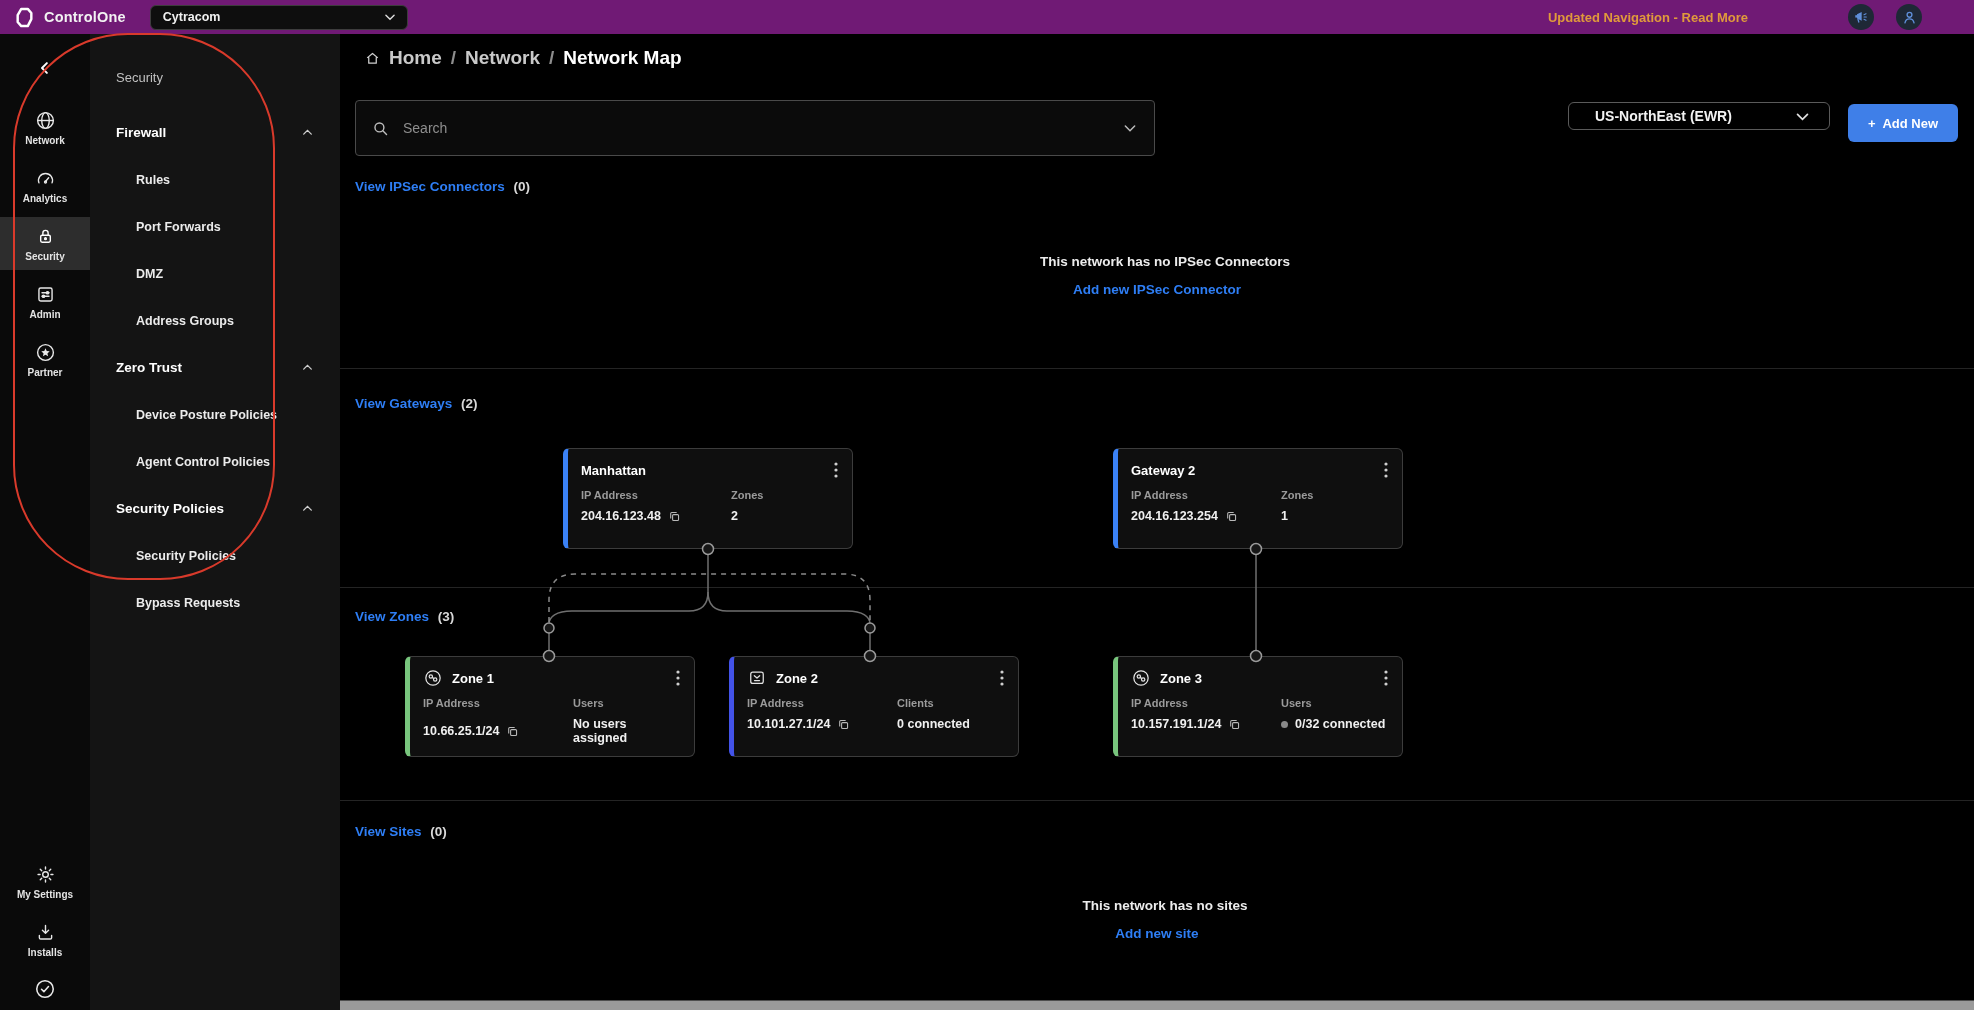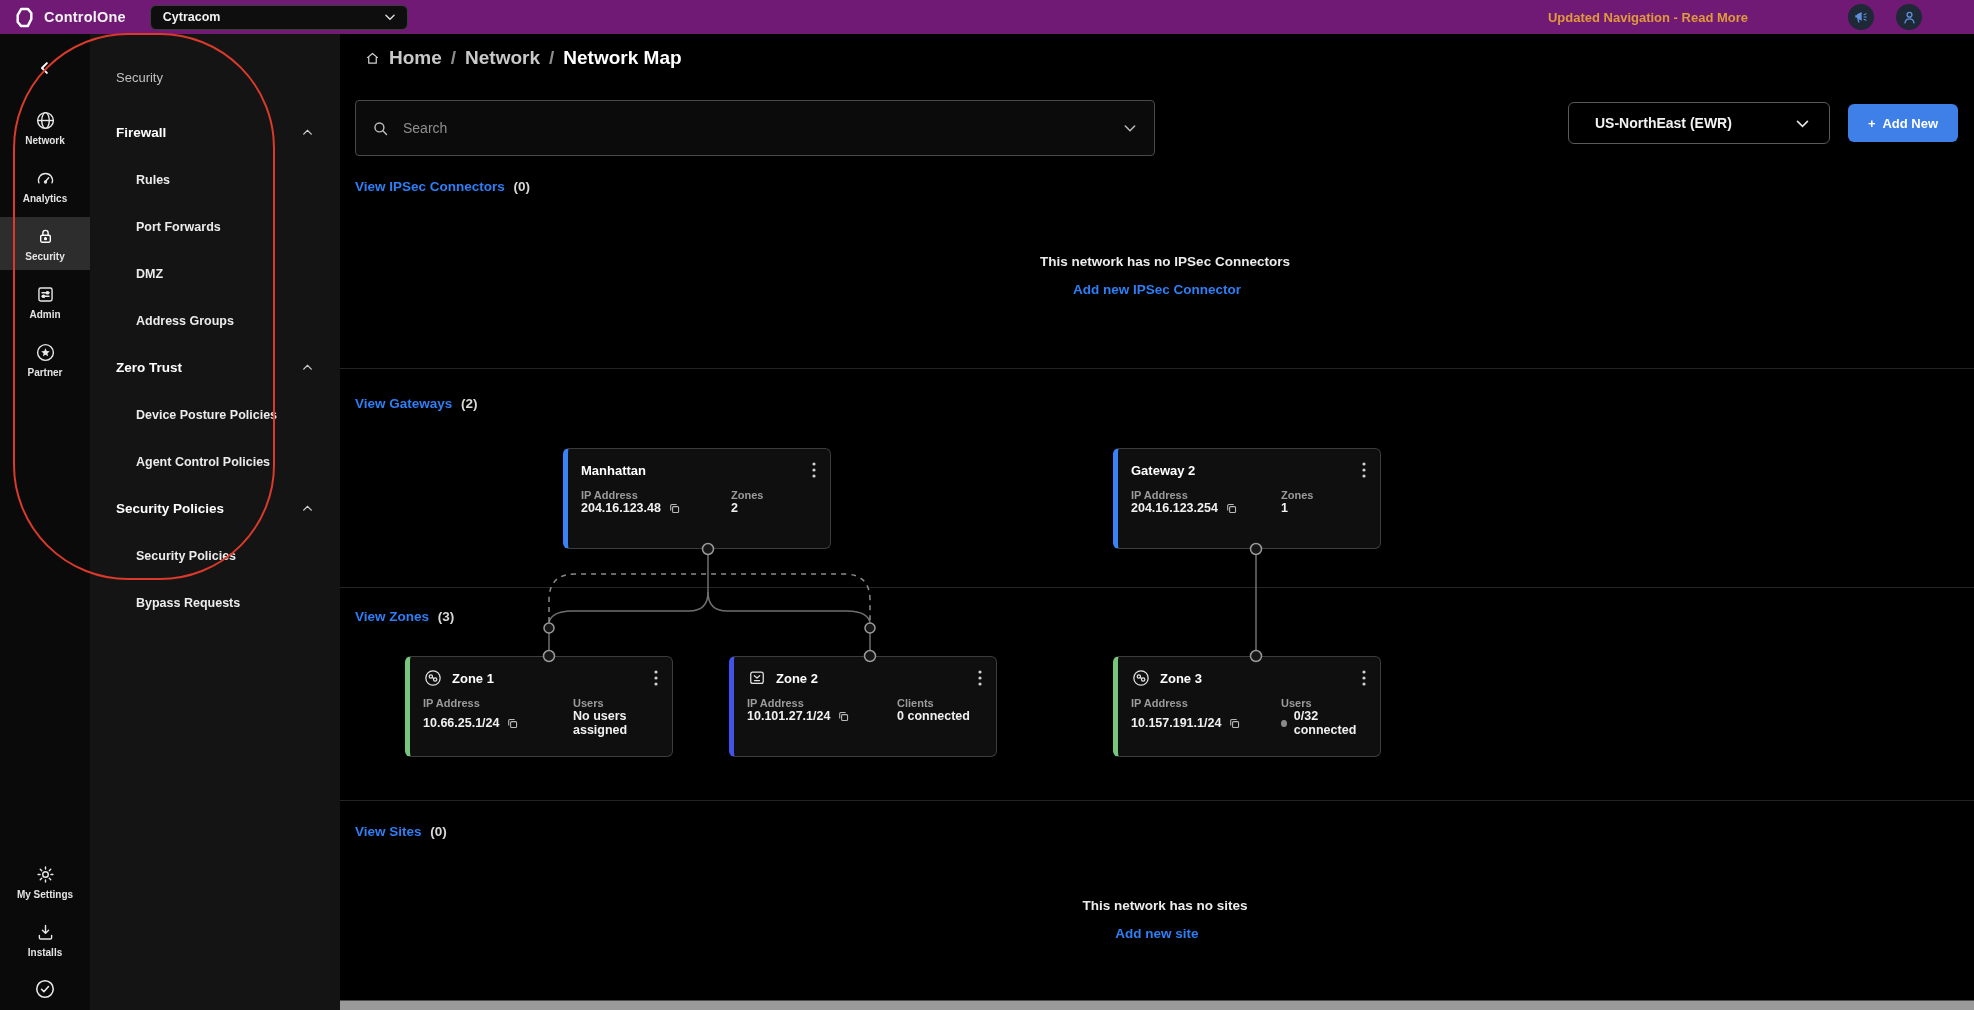--- a/index.html
+++ b/index.html
@@ -53,45 +53,45 @@
   .breadcrumb .crumb { cursor:pointer; }
   .breadcrumb .current { color:#fff; font-weight:700; }
   .breadcrumb .sep { color:#8d8d8d; }
 
   .searchbar { position:absolute; left:15px; top:66px; width:800px; height:56px; border:1px solid #4a4a4a;
     border-radius:4px; background:#0b0b0b; display:flex; align-items:center; padding:0 16px; }
   .searchbar input { flex:1; background:transparent; border:none; outline:none; color:#ddd; font-size:14px;
     margin-left:12px; font-family:inherit; }
   .searchbar input::placeholder { color:#8f8f8f; }
 
-  .region { position:absolute; left:1228px; top:68px; width:262px; height:42px; border:1.5px solid #5a5a5a;
+  .region { position:absolute; left:1228px; top:68px; width:262px; height:28px; border:1.5px solid #5a5a5a;
     border-radius:6px; display:flex; align-items:center; padding:0 18px 0 26px; font-size:14px; font-weight:700; color:#f2f2f2; cursor:pointer; }
   .region .txt { flex:1; }
 
   .add-btn { position:absolute; left:1508px; top:70px; width:110px; height:38px; background:#3f7fe8; border-radius:6px;
     display:flex; align-items:center; justify-content:center; gap:7px; font-size:13px; font-weight:700; color:#fff; cursor:pointer; }
 
   .section-title { position:absolute; left:15px; font-size:13.5px; font-weight:700; }
   .section-title .link { color:#2e7ef5; cursor:pointer; }
   .section-title .count { color:#d8d8d8; margin-left:5px; }
 
   .center-text { position:absolute; left:8px; width:100%; text-align:center; font-size:13.5px; font-weight:600; color:#ececec; }
   .center-link { position:absolute; left:0; width:100%; text-align:center; font-size:13.5px; font-weight:700; color:#2e7ef5; cursor:pointer; }
 
   .divider { position:absolute; left:0; width:100%; height:1px; background:#242424; }
 
-  .card { position:absolute; width:268px; height:101px; background:#0f0f0f; border:1px solid #3c3c3c;
+  .card { position:absolute; width:290px; height:101px; background:#0f0f0f; border:1px solid #3c3c3c;
     border-left-width:5px; border-radius:6px; padding:11px 12px 10px 13px; z-index:1; }
   .card.accent-blue   { border-left-color:#3b82f6; }
   .card.accent-green  { border-left-color:#78c57d; }
   .card.accent-indigo { border-left-color:#4353e8; }
   .card-head { display:flex; align-items:center; gap:9px; }
   .card-name { font-size:13px; font-weight:700; color:#fff; }
   .kebab { margin-left:auto; cursor:pointer; padding:2px; }
-  .card-grid { display:grid; grid-template-columns:150px 1fr; margin-top:9px; row-gap:0; }
+  .card-grid { display:grid; grid-template-columns:150px 1fr; margin-top:9px; row-gap:8px; }
   .cl { font-size:11px; color:#9b9b9b; font-weight:600; }
   .cv { font-size:12.5px; color:#f0f0f0; font-weight:700; display:flex; align-items:center; gap:7px; }
   .copy { cursor:pointer; display:flex; }
   .stat-dot { width:7px; height:7px; border-radius:50%; background:#8a8a8a; display:inline-block; }
 
   .connectors { position:absolute; left:0; top:0; z-index:2; pointer-events:none; }
 
   .hscroll { position:absolute; left:0; top:966px; width:100%; height:10px; background:#9a9a9a; border-top:1px solid #4e4e4e; cursor:pointer; }
 </style>
 </head>

